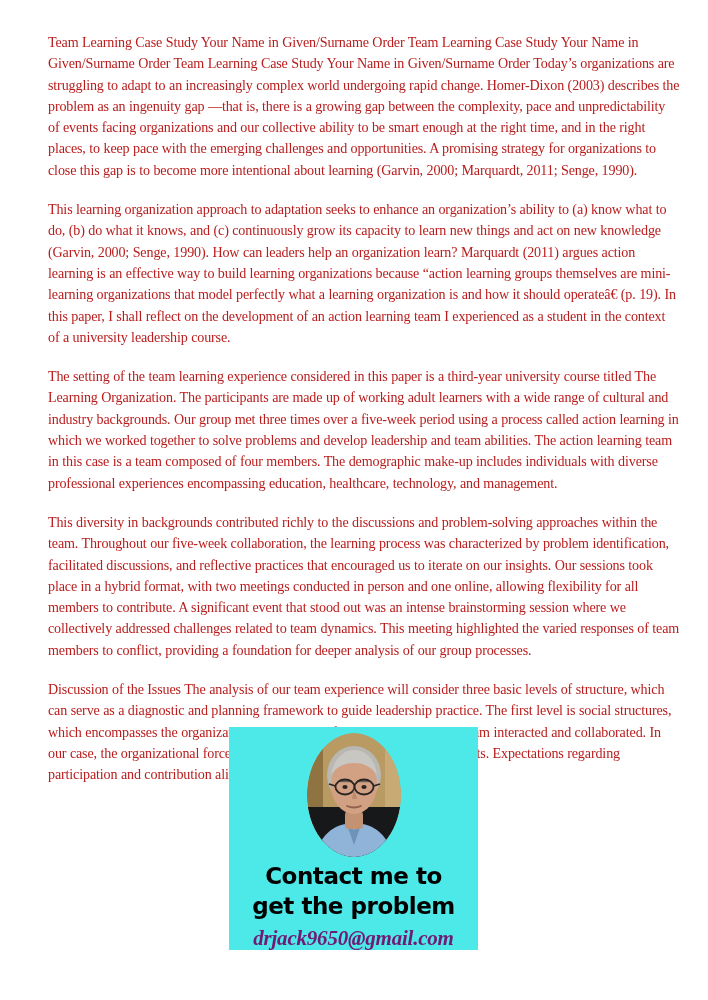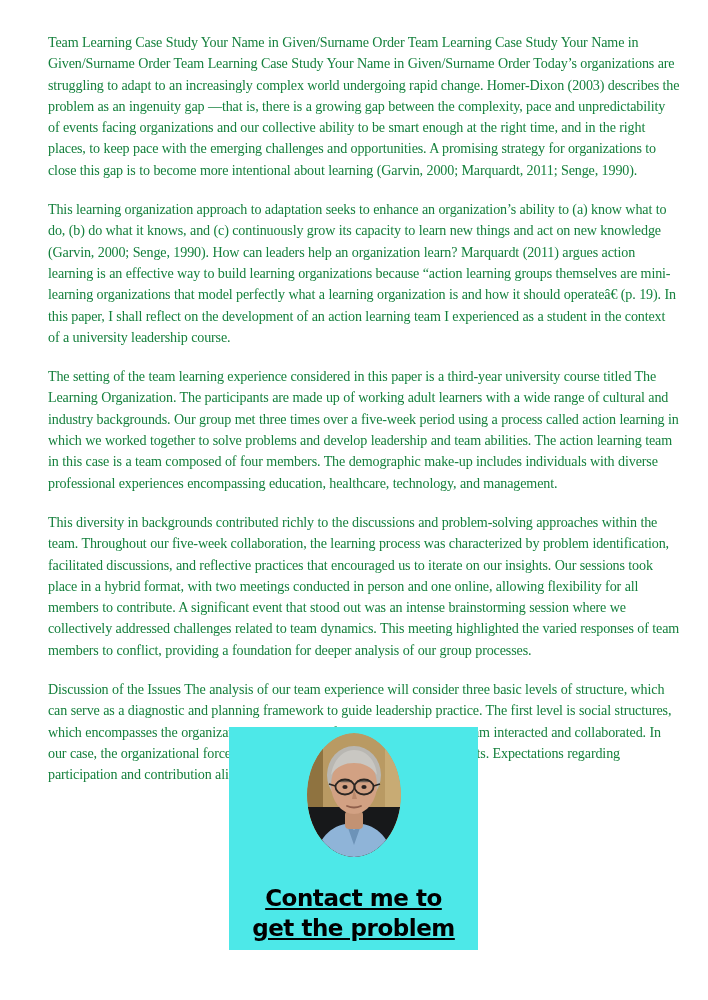--- a/index.html
+++ b/index.html
@@ -22,21 +22,21 @@
     position: absolute;
     left: 48px;
     top: 32px;
     width: 632px;
   }
   .para {
     margin: 0 0 18px 0;
     font-family: "Liberation Serif", "DejaVu Serif", serif;
     font-size: 14.1px;
     line-height: 21.3px;
-    color: #15803d;
+    color: #b91c1c;
     text-align: left;
     letter-spacing: -0.01em;
     word-spacing: 0.01em;
   }
   .para:last-child { margin-bottom: 0; }
 
   
   .promo-overlay {
     position: absolute;
     left: 229px;
@@ -54,29 +54,28 @@
     width: 94px;
     height: 124px;
     margin-top: 6px;
     border-radius: 50% / 50%;
     overflow: hidden;
     position: relative;
     flex: none;
   }
   .promo-photo svg { display: block; width: 100%; height: 100%; }
   .promo-headline {
-    margin-top: 26px;
+    margin-top: 4px;
     font-family: "DejaVu Sans", "Liberation Sans", sans-serif;
     font-weight: bold;
     font-size: 23px;
     line-height: 30px;
     color: #000000;
     text-align: center;
     letter-spacing: -0.02em;
-    text-decoration: underline;
   }
   .promo-email {
     margin-top: 5px;
     font-family: "Liberation Serif", "DejaVu Serif", serif;
     font-weight: bold;
     font-size: 21px;
     line-height: 24px;
     color: #701a75;
     text-align: center;
     letter-spacing: -0.01em;

